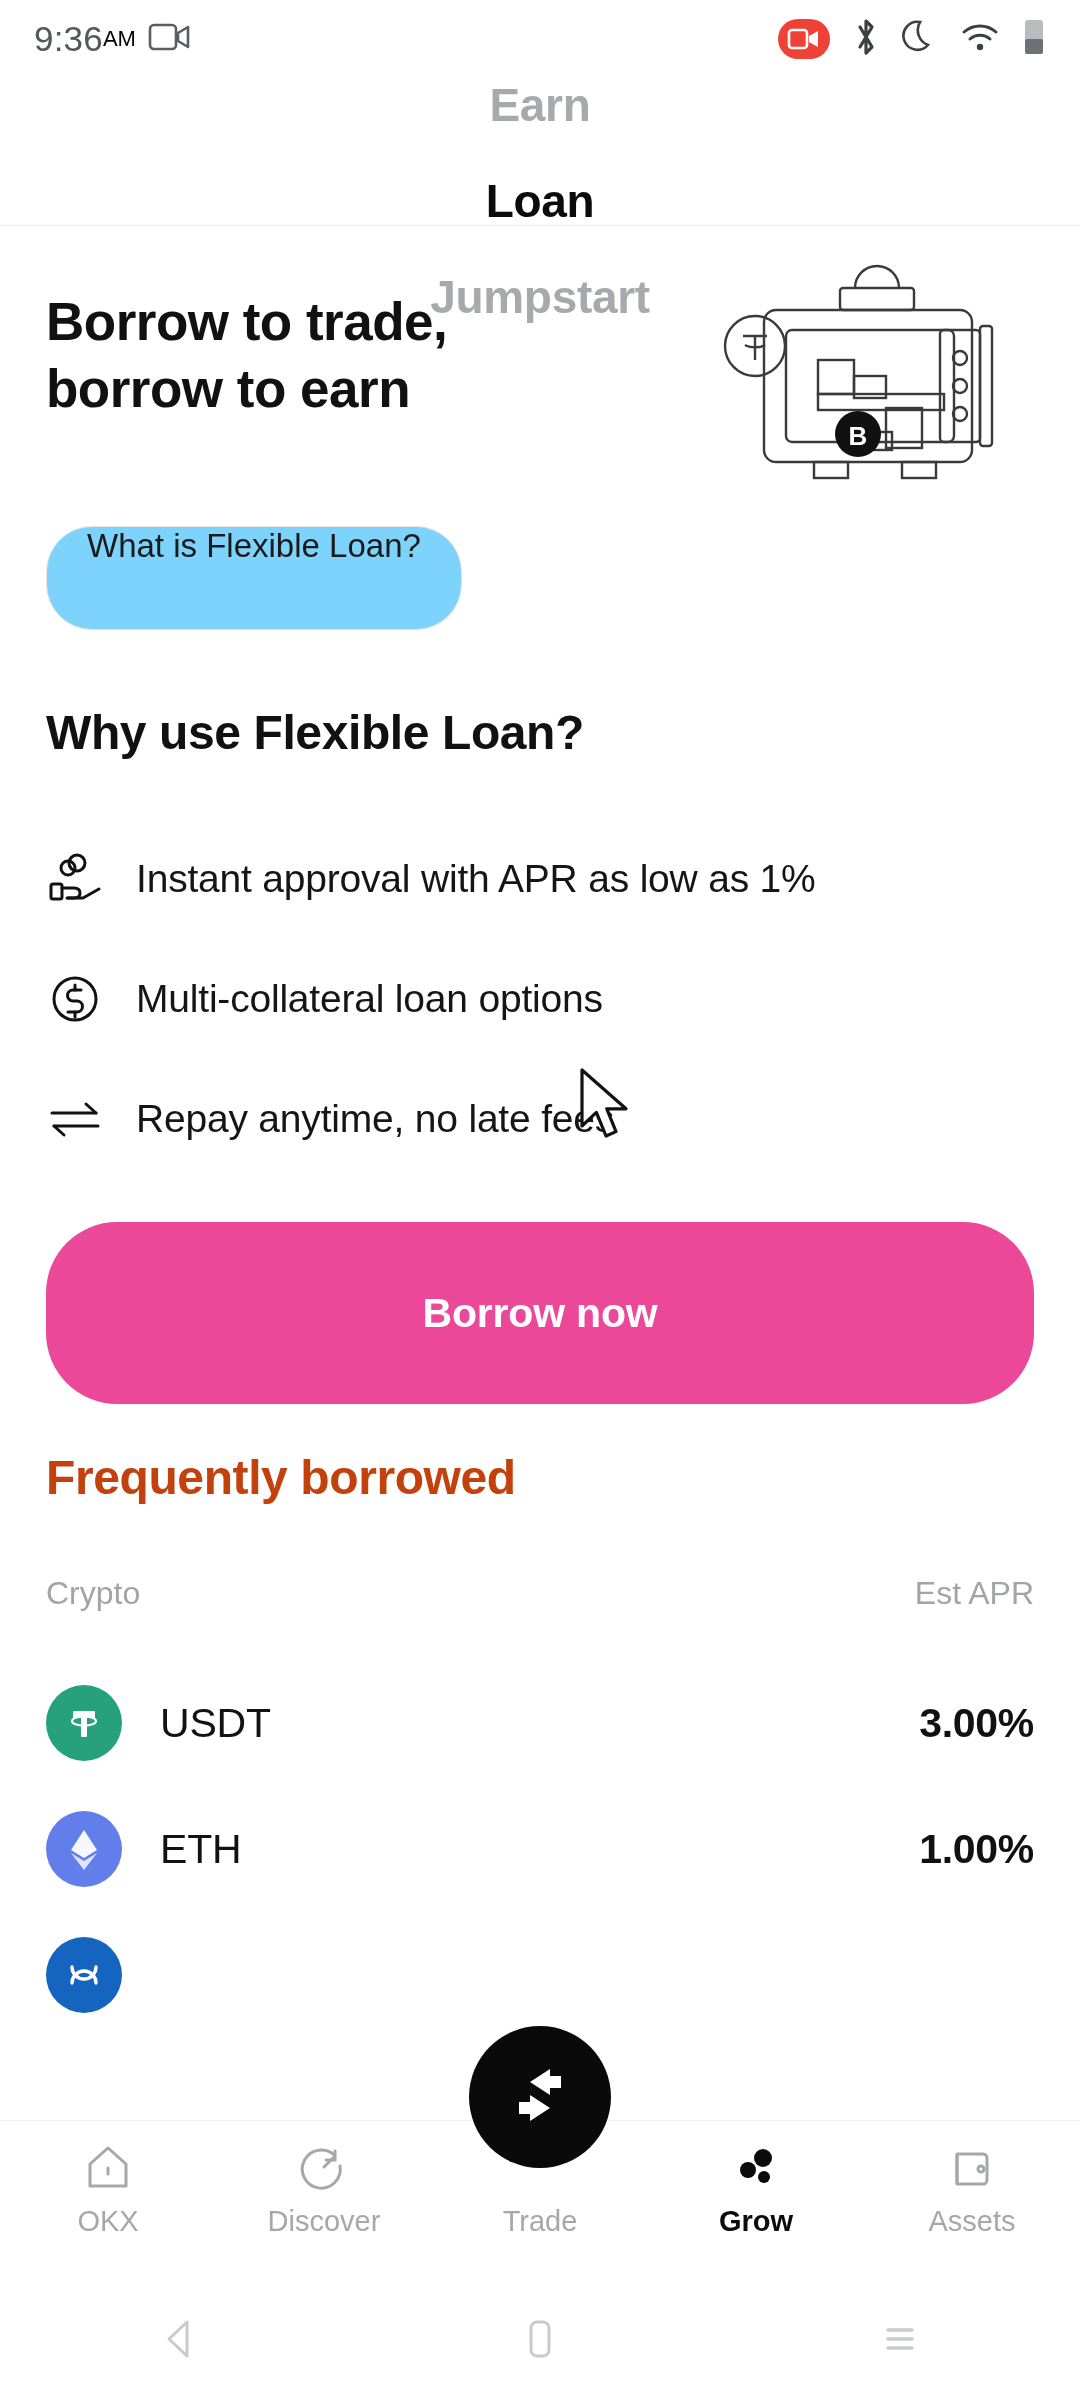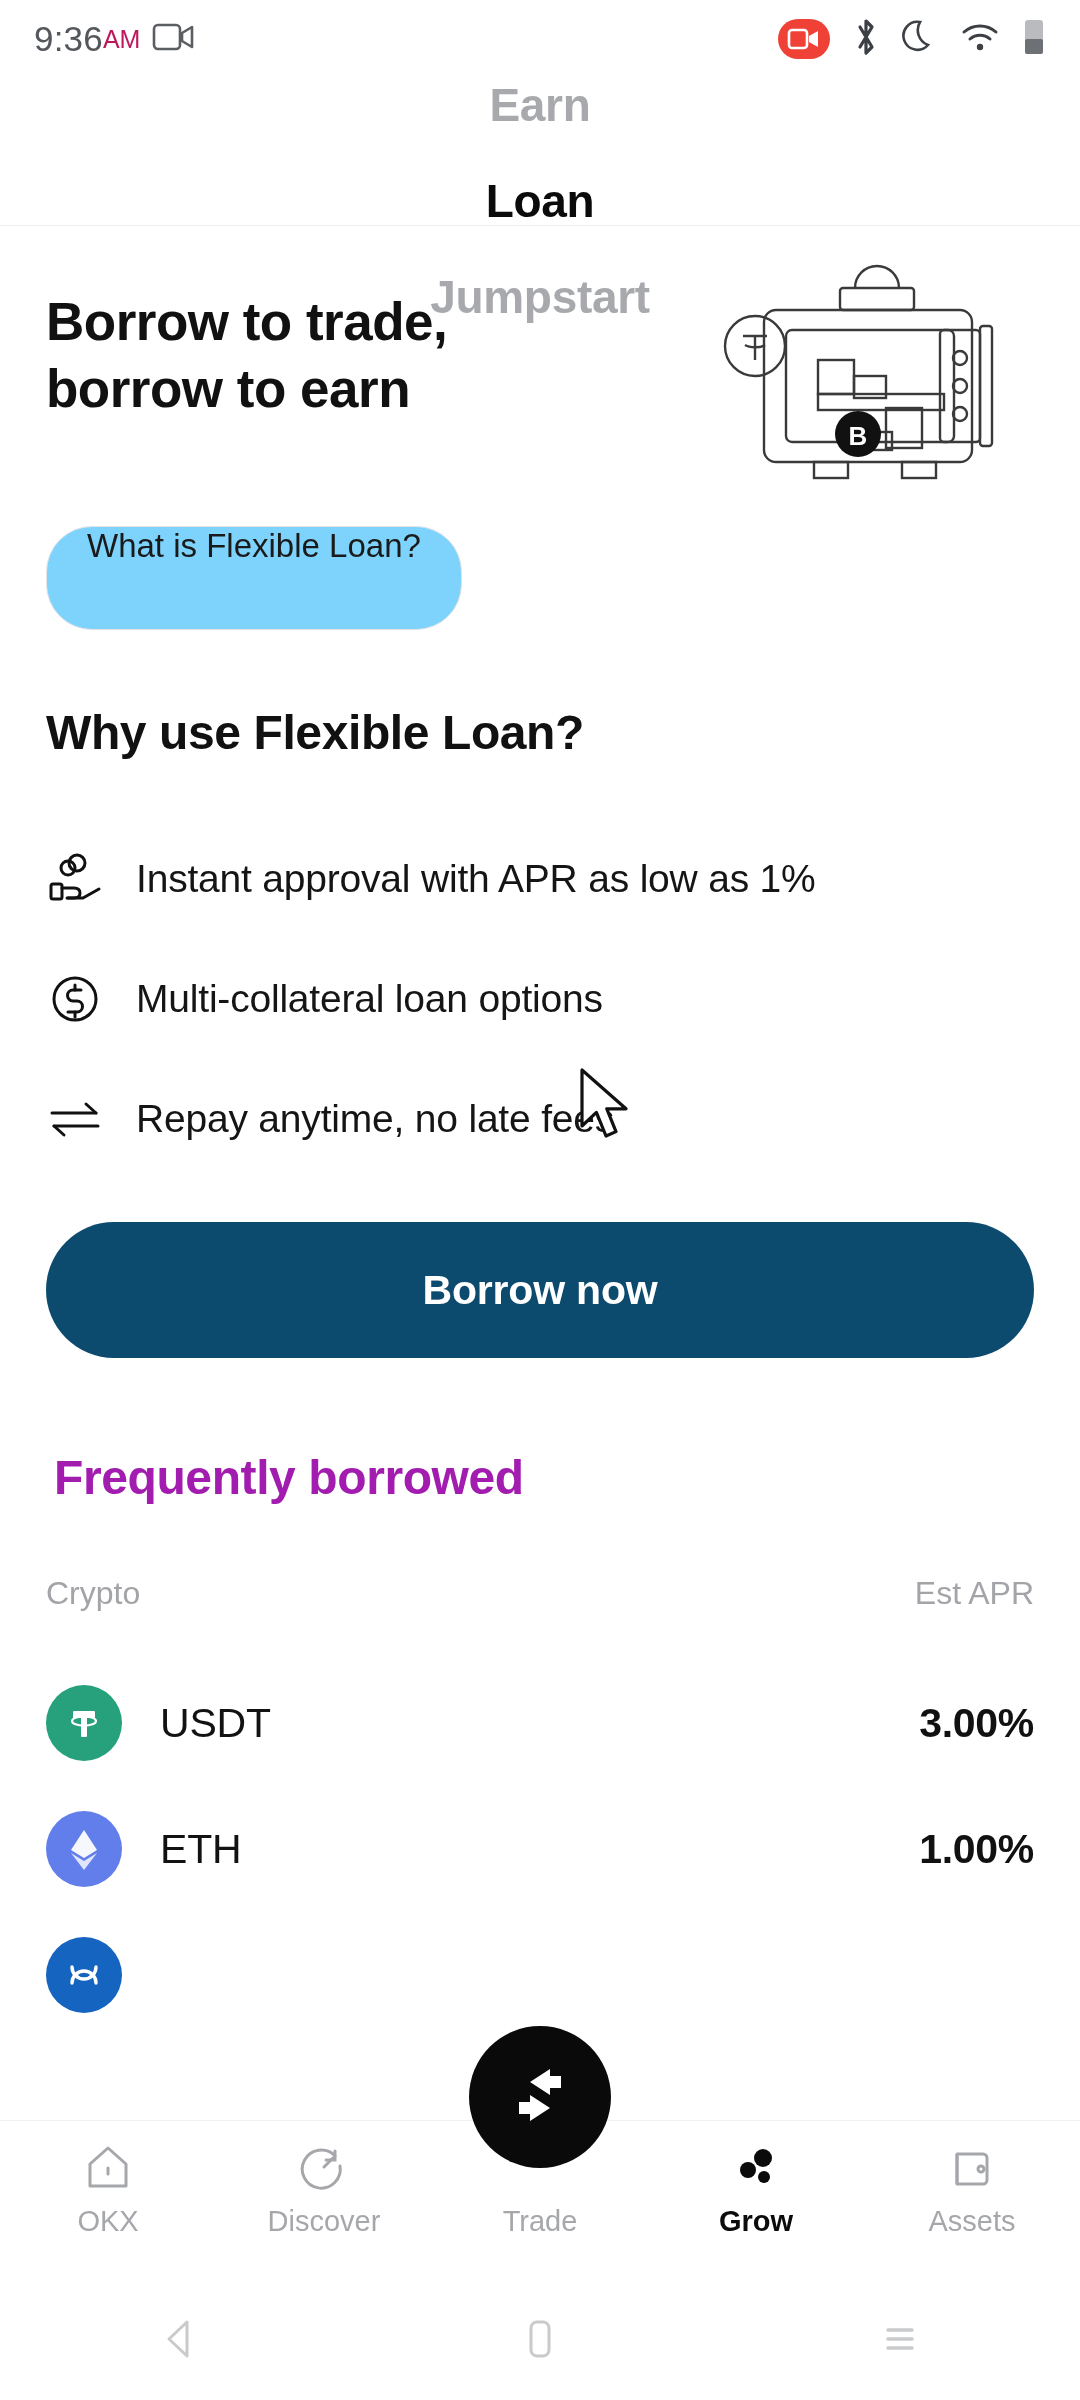--- a/index.html
+++ b/index.html
@@ -12,21 +12,21 @@
   .screen { position:relative; width:1080px; height:2400px; background:#fff; }
 
   
   .statusbar {
     position:absolute; top:0; left:0; width:1080px; height:78px;
     display:flex; align-items:center; justify-content:space-between;
     padding:0 34px;
   }
   .sb-left { display:flex; align-items:center; gap:12px; }
   .sb-time { font-size:35px; color:#54575c; letter-spacing:0.2px; }
-  .sb-ampm { font-size:25px; color:#be185d; margin-left:-12px; }
+  .sb-ampm { font-size:22px; color:#000000; margin-left:-12px; }
   .sb-right { display:flex; align-items:center; gap:22px; }
   .rec-badge {
     width:52px; height:40px; border-radius:22px; background:#ef4136;
     display:flex; align-items:center; justify-content:center;
   }
 
   
   .tabbar {
     position:absolute; top:78px; left:0; width:1080px; height:148px;
     display:flex; align-items:center; gap:42px; padding:0 42px;
@@ -57,29 +57,29 @@
     font-size:48px; font-weight:700; color:#111; letter-spacing:-0.4px;
   }
   .features { position:absolute; left:46px; top:819px; width:1000px; }
   .feature { display:flex; align-items:center; height:120px; gap:32px; }
   .feature .fi { width:58px; height:58px; flex:0 0 58px; display:flex; align-items:center; justify-content:center; }
   .feature .ft { font-size:39px; color:#151515; letter-spacing:-0.2px; }
 
   
   .cta {
     position:absolute; left:46px; top:1222px;
-    width:988px; height:136px; border-radius:71px; background:#0c4a6e;
+    width:988px; height:182px; border-radius:71px; background:#ec4899;
     display:flex; align-items:center; justify-content:center;
     color:#fff; font-size:41px; font-weight:700; letter-spacing:-0.2px;
   }
 
   
   .fb-title {
     position:absolute; left:46px; top:1450px;
-    font-size:48px; font-weight:700; color:#a21caf; letter-spacing:-0.4px;margin-left:8px;
+    font-size:48px; font-weight:700; color:#c2410c; letter-spacing:-0.4px;
   }
   .fb-head {
     position:absolute; left:46px; top:1575px; width:988px;
     display:flex; justify-content:space-between;
     font-size:32px; color:#a3a4a8;
   }
   .fb-list { position:absolute; left:46px; top:1660px; width:988px; }
   .fb-row { display:flex; align-items:center; height:126px; }
   .fb-coin { width:76px; height:76px; border-radius:50%; flex:0 0 76px;
     display:flex; align-items:center; justify-content:center; }

